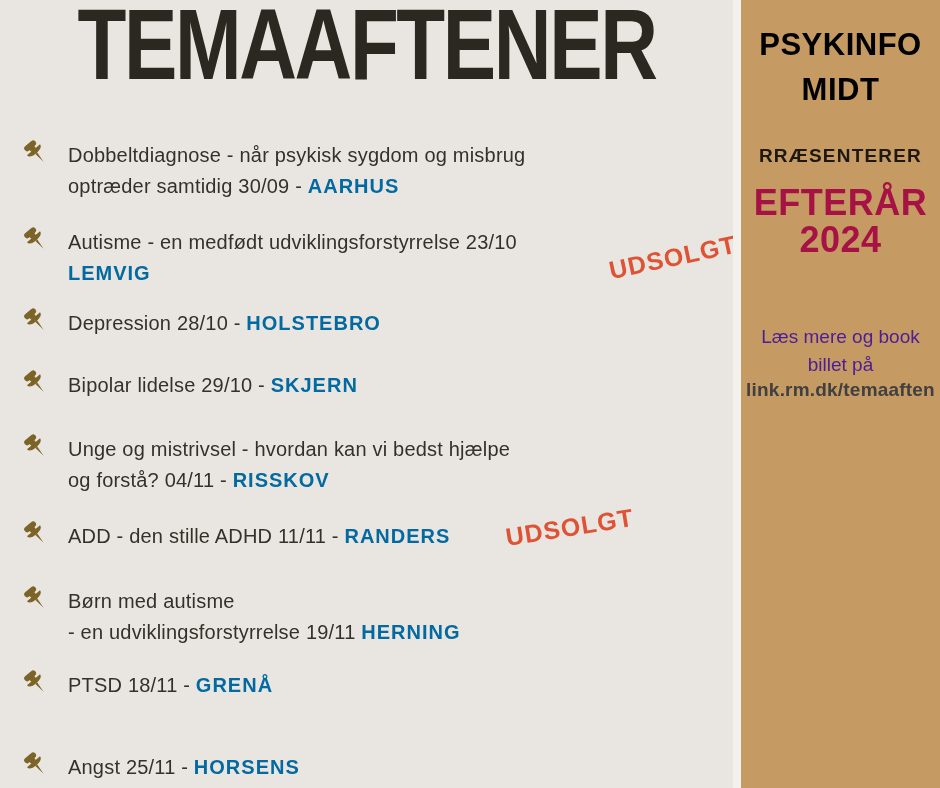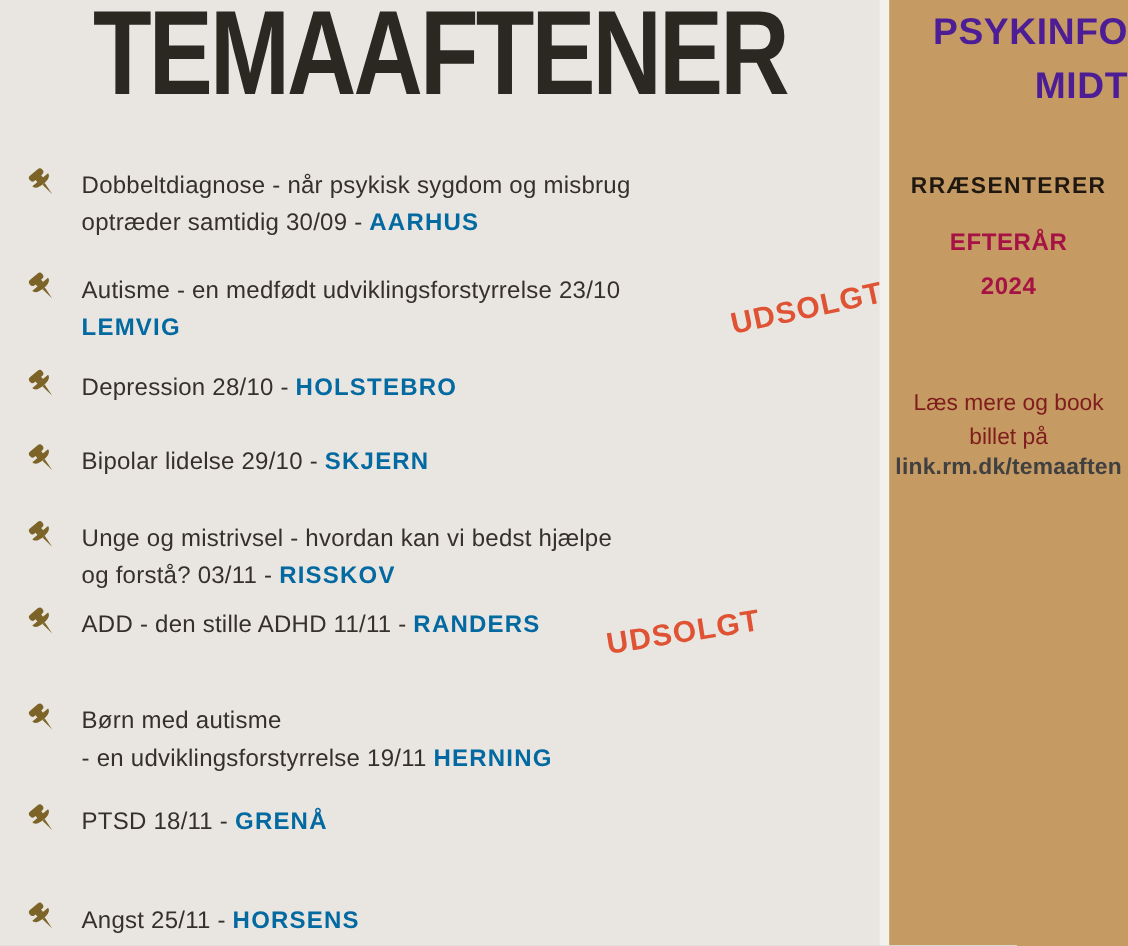--- a/index.html
+++ b/index.html
@@ -18,40 +18,40 @@
     letter-spacing:-3px;transform:scaleX(0.80);transform-origin:50% 0;
     white-space:nowrap;
   }
   
   .event{position:absolute;left:20px;display:flex;gap:14px;align-items:flex-start;}
   .event:nth-child(1){top:140px}
   .event:nth-child(2){top:227px}
   .event:nth-child(3){top:308px}
   .event:nth-child(4){top:370px}
   .event:nth-child(5){top:434px}
-  .event:nth-child(6){top:506px}
+  .event:nth-child(6){top:521px}
   .event:nth-child(7){top:586px}
   .event:nth-child(8){top:670px}
   .event:nth-child(9){top:752px}
   .pin{width:34px;height:34px;flex:0 0 34px;margin-top:-3px;}
   .event-text{font-size:20px;color:#35302a;line-height:31px;letter-spacing:.2px;font-weight:500;}
   .city{color:#0369a1;font-weight:700;letter-spacing:1px;}
   
   .udsolgt{
     position:absolute;color:#df5233;font-weight:800;font-size:25px;
     letter-spacing:1px;white-space:nowrap;
   }
   .udsolgt-0{left:608px;top:243px;transform:rotate(-12deg);}
   .udsolgt-1{left:505px;top:513px;transform:rotate(-9deg);}
   
   .sb{position:absolute;left:0;width:199px;text-align:center;}
-  .brand{top:4px;font-size:31px;line-height:45px;font-weight:800;color:#4c1d95;letter-spacing:.5px;text-align:right;}
+  .brand{top:22px;font-size:31px;line-height:45px;font-weight:800;color:#000000;letter-spacing:.5px;}
   .presents{top:145px;font-size:19px;font-weight:600;color:#1f1810;letter-spacing:1.2px;}
-  .season{top:184px;font-size:20px;line-height:37px;font-weight:800;color:#a51243;letter-spacing:.5px;}
-  .info{top:323px;font-size:19px;line-height:28px;color:#7f1d1d;}
+  .season{top:184px;font-size:36px;line-height:37px;font-weight:800;color:#a51243;letter-spacing:.5px;}
+  .info{top:323px;font-size:19px;line-height:28px;color:#4c1d95;}
   .linkline{top:379px;font-size:19px;font-weight:600;color:#404040;letter-spacing:.2px;white-space:nowrap;cursor:pointer;}
 </style>
 </head>
 <body>
 
 <div class="poster">
 
   <div class="main">
     <div class="title">TEMAAFTENER</div>
     <div id="event-list">
@@ -113,21 +113,21 @@
           <svg class="pin" viewBox="0 0 100 100">
             <g transform="rotate(-40 50 50)" fill="#7c6327">
               <rect x="30" y="10" width="40" height="17" rx="8"></rect>
               <rect x="41" y="24" width="18" height="11"></rect>
               <path d="M25 34 h50 c0 9 -11 13 -25 13 c-14 0 -25 -4 -25 -13 z"></path>
               <path d="M46.5 47 h7 l-3.5 33 z"></path>
             </g>
           </svg>
           <div class="event-text">
             <div class="line"><span>Unge og mistrivsel - hvordan kan vi bedst hjælpe</span></div>
-            <div class="line"><span>og forstå? 03/11 - </span><span class="city">RISSKOV</span></div>
+            <div class="line"><span>og forstå? 04/11 - </span><span class="city">RISSKOV</span></div>
           </div>
         </div>
         <div class="event">
           <svg class="pin" viewBox="0 0 100 100">
             <g transform="rotate(-40 50 50)" fill="#7c6327">
               <rect x="30" y="10" width="40" height="17" rx="8"></rect>
               <rect x="41" y="24" width="18" height="11"></rect>
               <path d="M25 34 h50 c0 9 -11 13 -25 13 c-14 0 -25 -4 -25 -13 z"></path>
               <path d="M46.5 47 h7 l-3.5 33 z"></path>
             </g>

